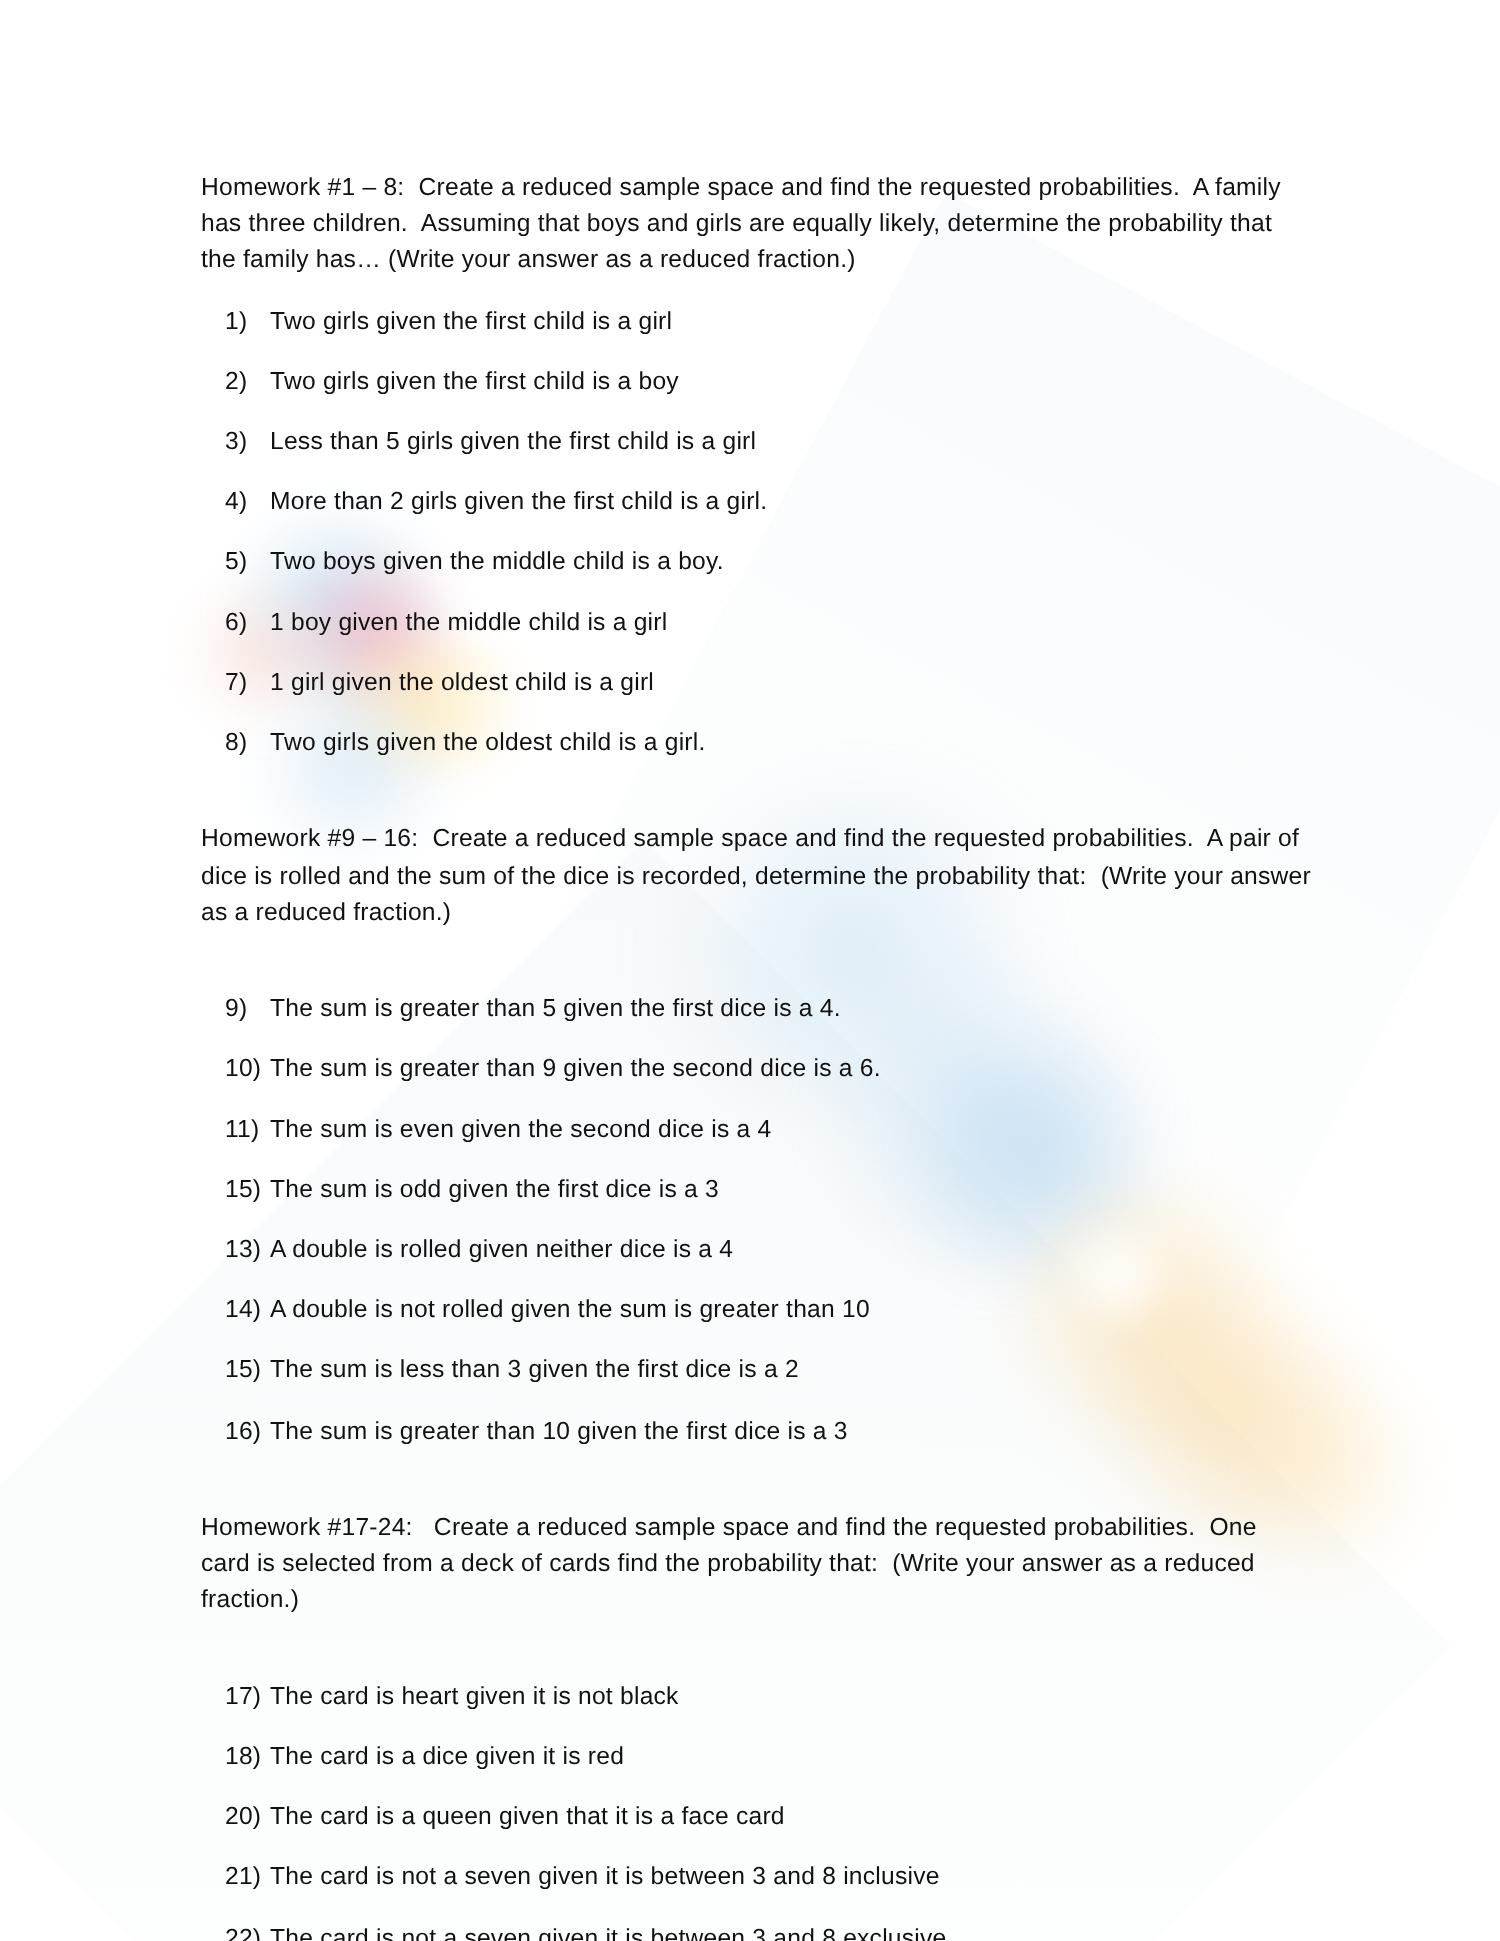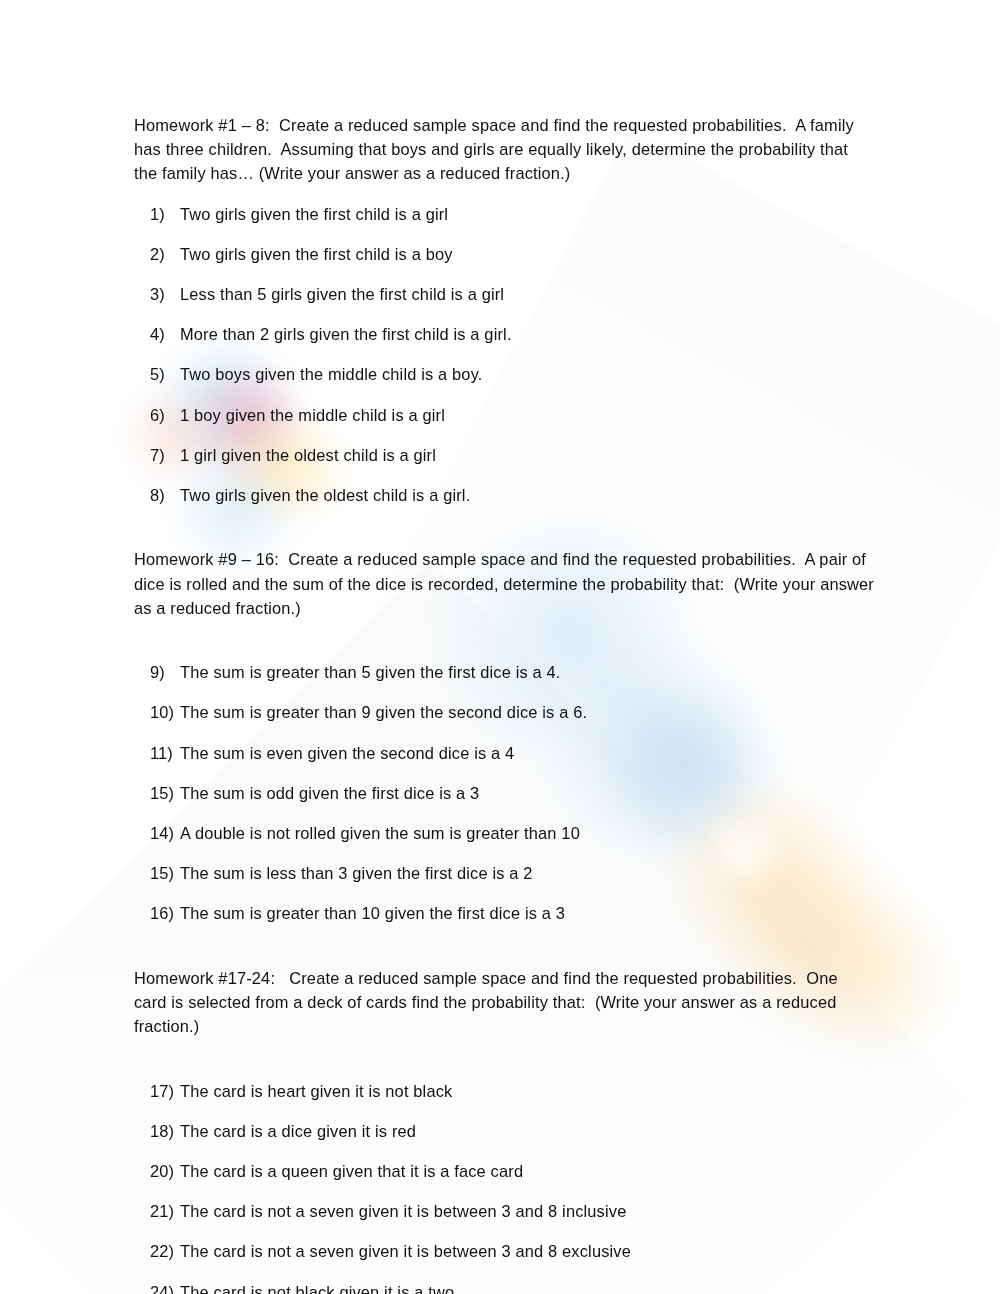--- a/index.html
+++ b/index.html
@@ -144,20 +144,21 @@
 
     <p class="para">Homework #9 – 16:  Create a reduced sample space and find the requested probabilities.  A pair of dice is rolled and the sum of the dice is recorded, determine the probability that:  (Write your answer as a reduced fraction.)</p>
 
     <div class="spacer"></div>
 
     <div class="qlist">
       <div class="qitem"><span class="qnum">9)</span><span>The sum is greater than 5 given the first dice is a 4.</span></div>
       <div class="qitem"><span class="qnum">10)</span><span>The sum is greater than 9 given the second dice is a 6.</span></div>
       <div class="qitem"><span class="qnum">11)</span><span>The sum is even given the second dice is a 4</span></div>
       <div class="qitem"><span class="qnum">15)</span><span>The sum is odd given the first dice is a 3</span></div>
+      <div class="qitem"><span class="qnum">13)</span><span>A double is rolled given neither dice is a 4</span></div>
       <div class="qitem"><span class="qnum">14)</span><span>A double is not rolled given the sum is greater than 10</span></div>
       <div class="qitem"><span class="qnum">15)</span><span>The sum is less than 3 given the first dice is a 2</span></div>
       <div class="qitem"><span class="qnum">16)</span><span>The sum is greater than 10 given the first dice is a 3</span></div>
     </div>
 
     <div class="sec-gap"></div>
 
     <p class="para">Homework #17-24:   Create a reduced sample space and find the requested probabilities.  One card is selected from a deck of cards find the probability that:  (Write your answer as a reduced fraction.)</p>
 
     <div class="spacer"></div>

